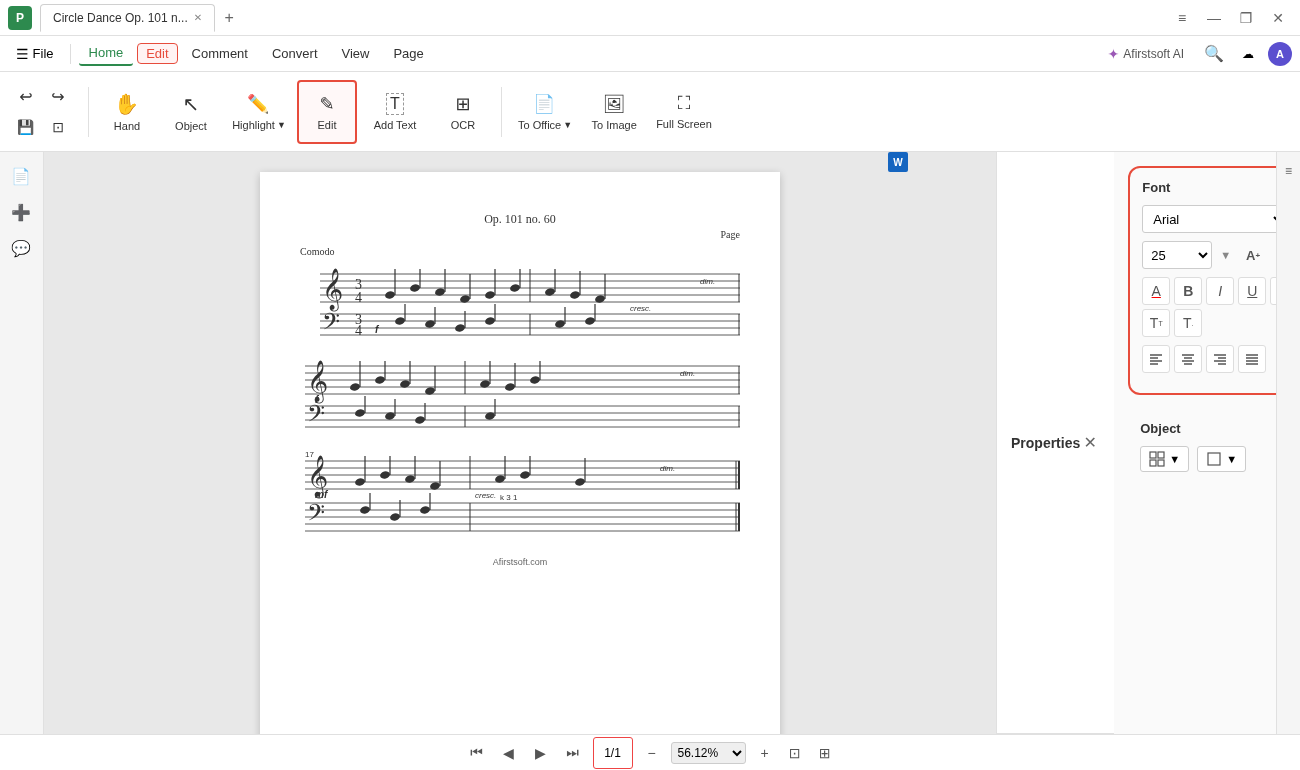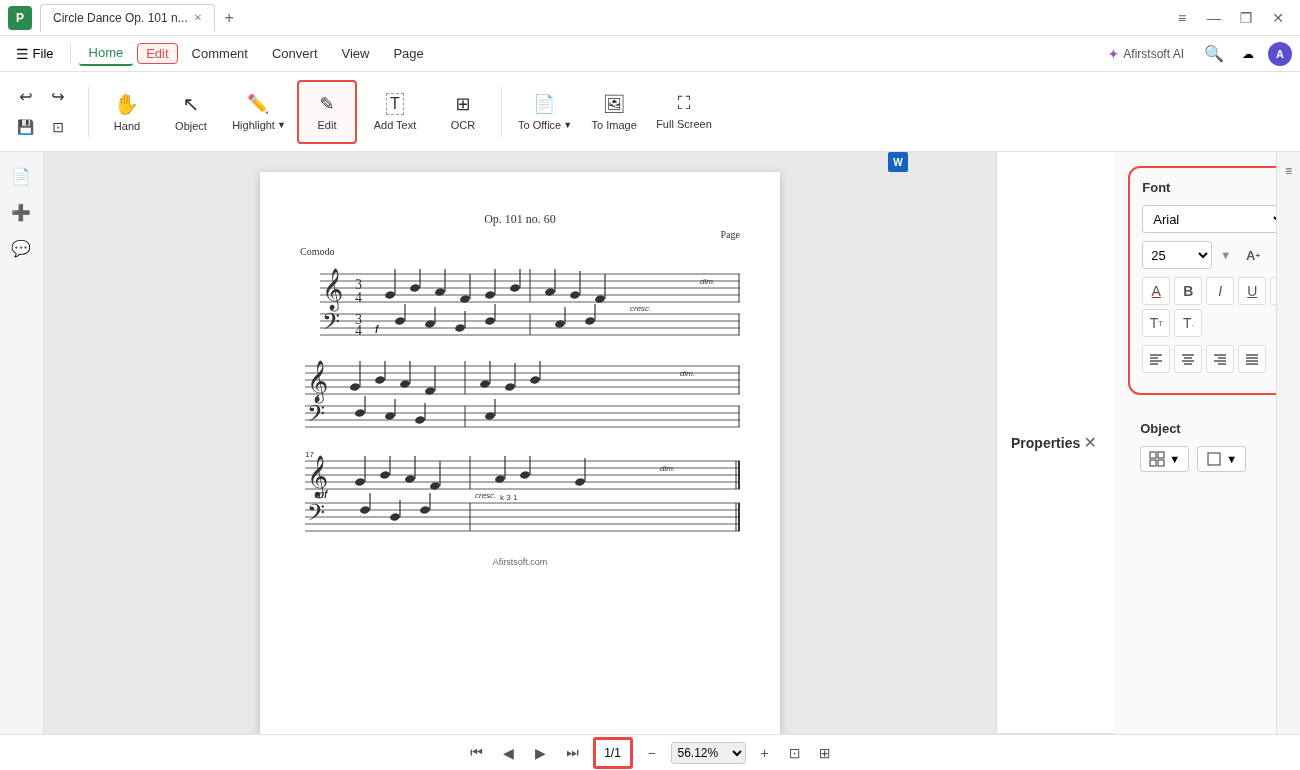--- a/index.html
+++ b/index.html
@@ -155,21 +155,21 @@
       border-top: 1px solid #e0e0e0;
       display: flex;
       align-items: center;
       justify-content: center;
       gap: 8px;
       font-size: 12px;
       color: #555;
     }
     .nav-btn { width: 24px; height: 24px; display: flex; align-items: center; justify-content: center; cursor: pointer; border-radius: 3px; font-size: 14px; }
     .page-input {
-      width: 40px; height: 32px; text-align: center; border: 3px solid #ef4444;
+      width: 40px; height: 32px; text-align: center; border: 1px solid #ef4444;
       border-radius: 3px; font-size: 12px;
     }
     .zoom-select {
       width: 75px; height: 22px; border: 1px solid #ccc; border-radius: 3px;
       font-size: 12px; padding: 0 2px;
     }
     .zoom-btn { width: 22px; height: 22px; display: flex; align-items: center; justify-content: center; cursor: pointer; border-radius: 3px; font-size: 14px; }
 
     
     .properties-panel {

